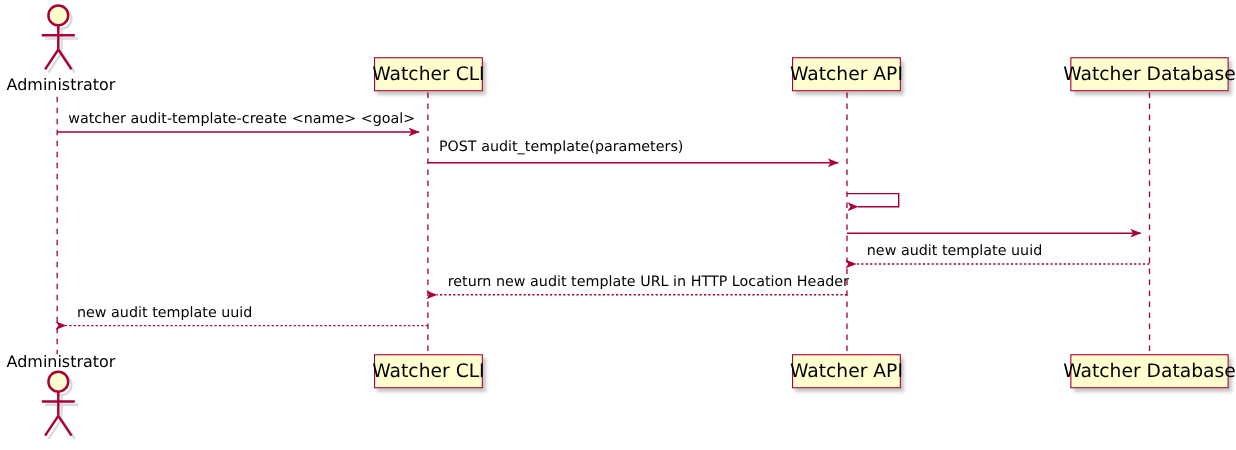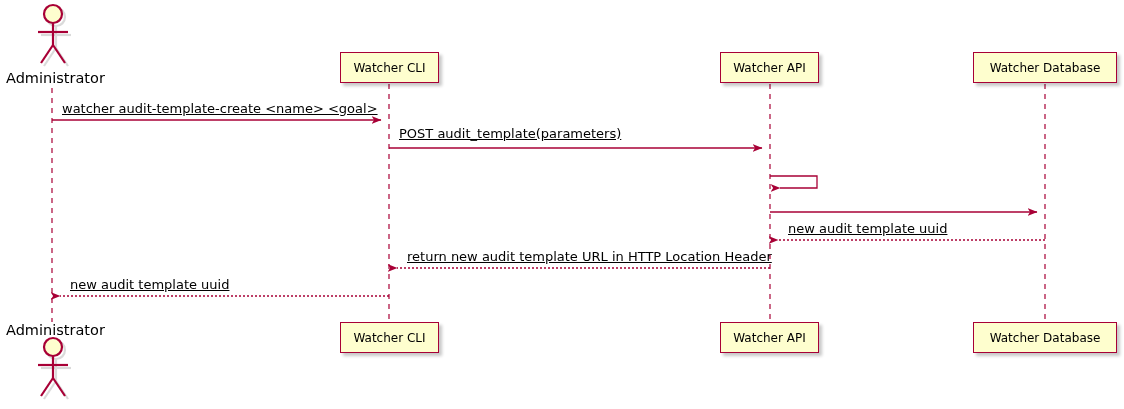--- a/index.html
+++ b/index.html
@@ -6,27 +6,27 @@
   body{
     width:1124px;height:409px;position:relative;overflow:hidden;
     font-family:"DejaVu Sans","Liberation Sans",sans-serif;
   }
   #diagram{position:absolute;left:0;top:0;width:944px;height:409px;}
   .pbox{
     position:absolute;box-sizing:border-box;
     background:#FEFECE;border:1.5px solid #A80036;
     box-shadow:3px 3px 3px rgba(0,0,0,.22);
     display:flex;align-items:center;justify-content:center;
-    font-size:12px;color:#000;white-space:nowrap;
+    font-size:17px;color:#000;white-space:nowrap;
   }
   .actor-label{
     position:absolute;font-size:14.5px;color:#000;white-space:nowrap;
   }
   .msg-label{
-    position:absolute;font-size:13px;color:#000;white-space:nowrap;text-decoration:underline;
+    position:absolute;font-size:13px;color:#000;white-space:nowrap;
   }
   svg{position:absolute;left:0;top:0;overflow:visible;}
   .lifeline{stroke:#A80036;stroke-width:1.2;stroke-dasharray:5,5;fill:none;}
   .solidline{stroke:#A80036;stroke-width:1.3;fill:none;}
   .dotline{stroke:#A80036;stroke-width:1.3;fill:none;stroke-dasharray:2,2;}
   .stick{stroke:#A80036;stroke-width:2.2;fill:none;stroke-linecap:butt;}
   .head{stroke:#A80036;stroke-width:2.2;fill:#FEFECE;}
   .arrowhead{fill:#A80036;}
   .shadowfig{stroke:#BDBDBD;stroke-width:2.2;fill:none;opacity:.55;}
 </style>

